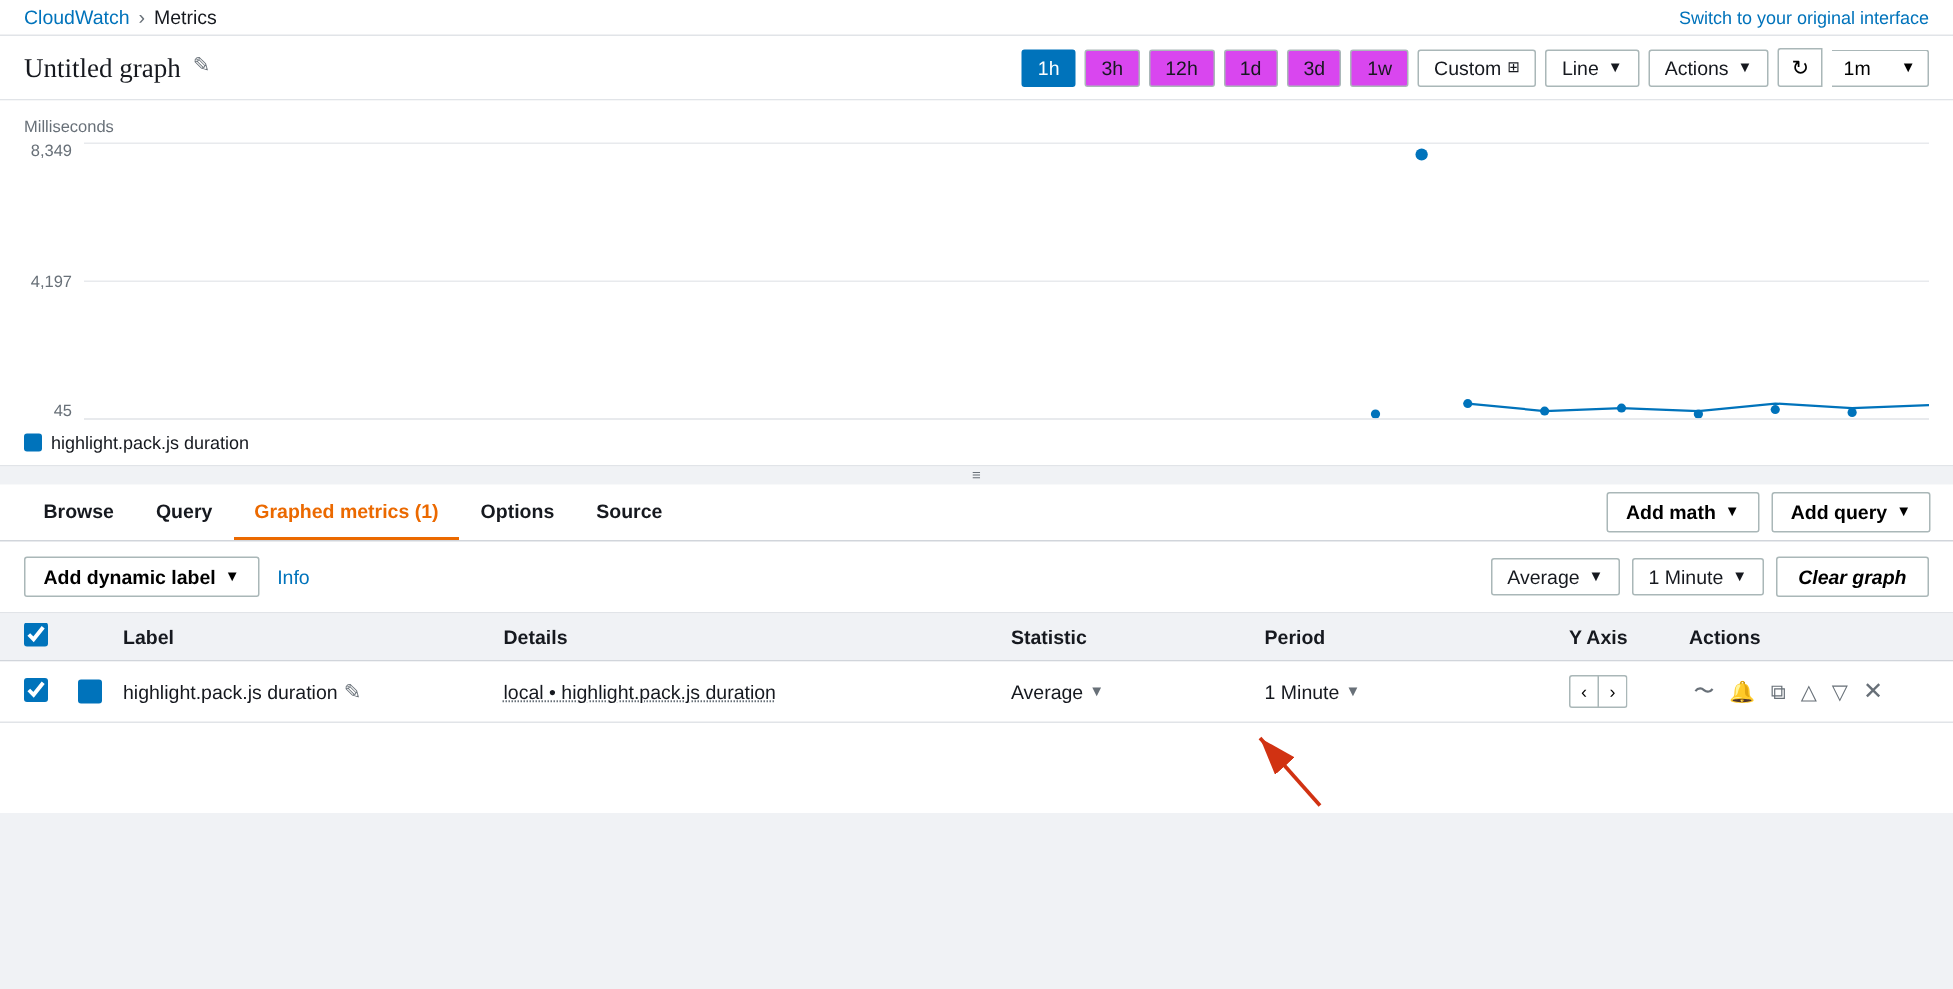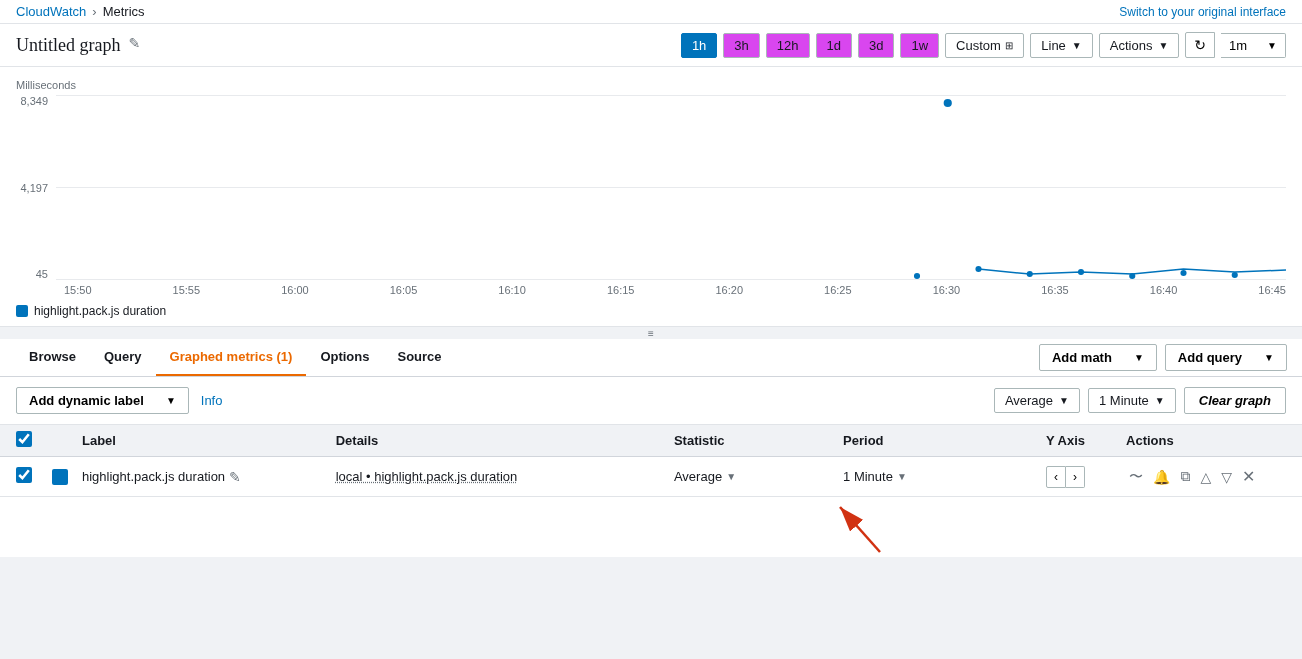--- a/index.html
+++ b/index.html
@@ -217,21 +217,21 @@
     }
     .add-btn {
       padding: 5px 12px;
       border: 1px solid #aab7b8;
       background: #fff;
       border-radius: 2px;
       cursor: pointer;
       font-size: 13px;
       display: flex;
       align-items: center;
-      gap: 22px;
+      gap: 6px;
       font-weight: 600;
     }
 
     .metrics-toolbar {
       display: flex;
       align-items: center;
       justify-content: space-between;
       padding: 10px 16px;
       border-bottom: 1px solid #e1e4e8;
     }
@@ -408,34 +408,20 @@
         <circle cx="1050" cy="182" r="3"></circle>
         <circle cx="1100" cy="179" r="3"></circle>
         <circle cx="1150" cy="181" r="3"></circle>
 
         <circle cx="870" cy="8" r="4"></circle>
 
         <polyline points="900,175 950,180 1000,178 1050,180 1100,175 1150,178 1200,176" fill="none" stroke="#0073bb" stroke-width="1.5"></polyline>
       </svg>
     </div>
   </div>
-  <div class="x-labels">
-    <span>15:50</span>
-    <span>15:55</span>
-    <span>16:00</span>
-    <span>16:05</span>
-    <span>16:10</span>
-    <span>16:15</span>
-    <span>16:20</span>
-    <span>16:25</span>
-    <span>16:30</span>
-    <span>16:35</span>
-    <span>16:40</span>
-    <span>16:45</span>
-  </div>
   <div class="legend">
     <div class="legend-dot"></div>
     <span>highlight.pack.js duration</span>
   </div>
 </div>
 
 <div class="divider-handle">
   <span>≡</span>
 </div>
 

